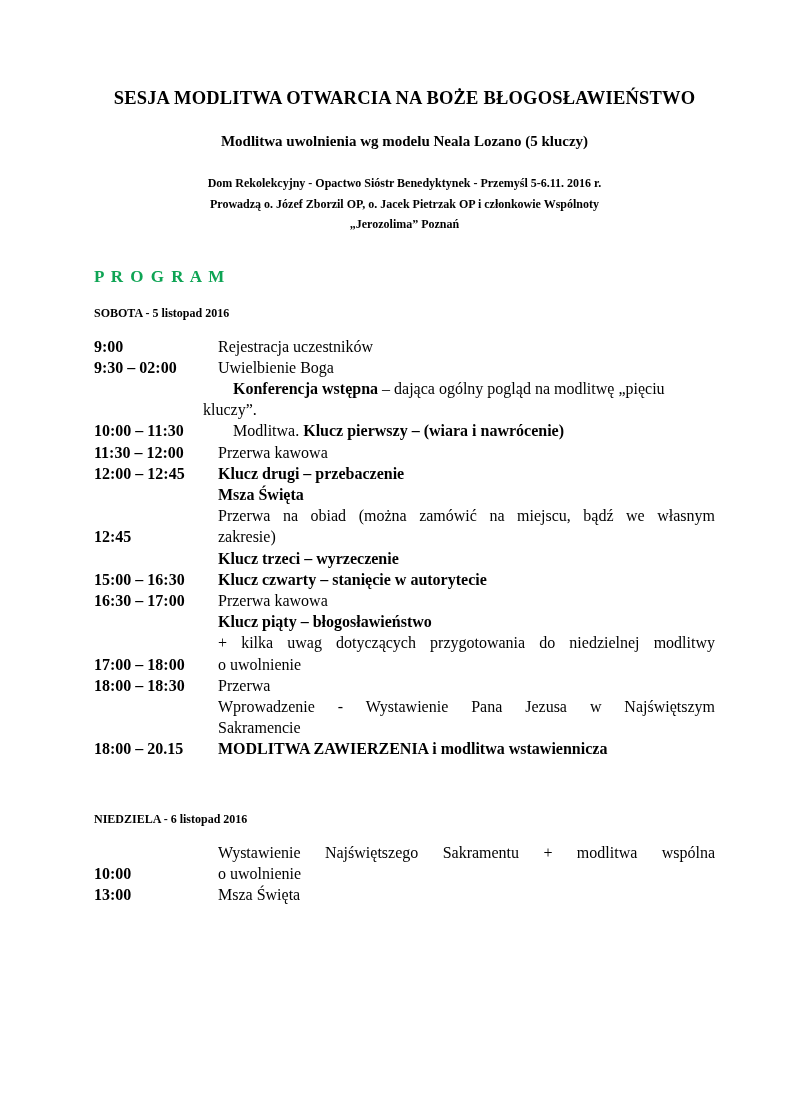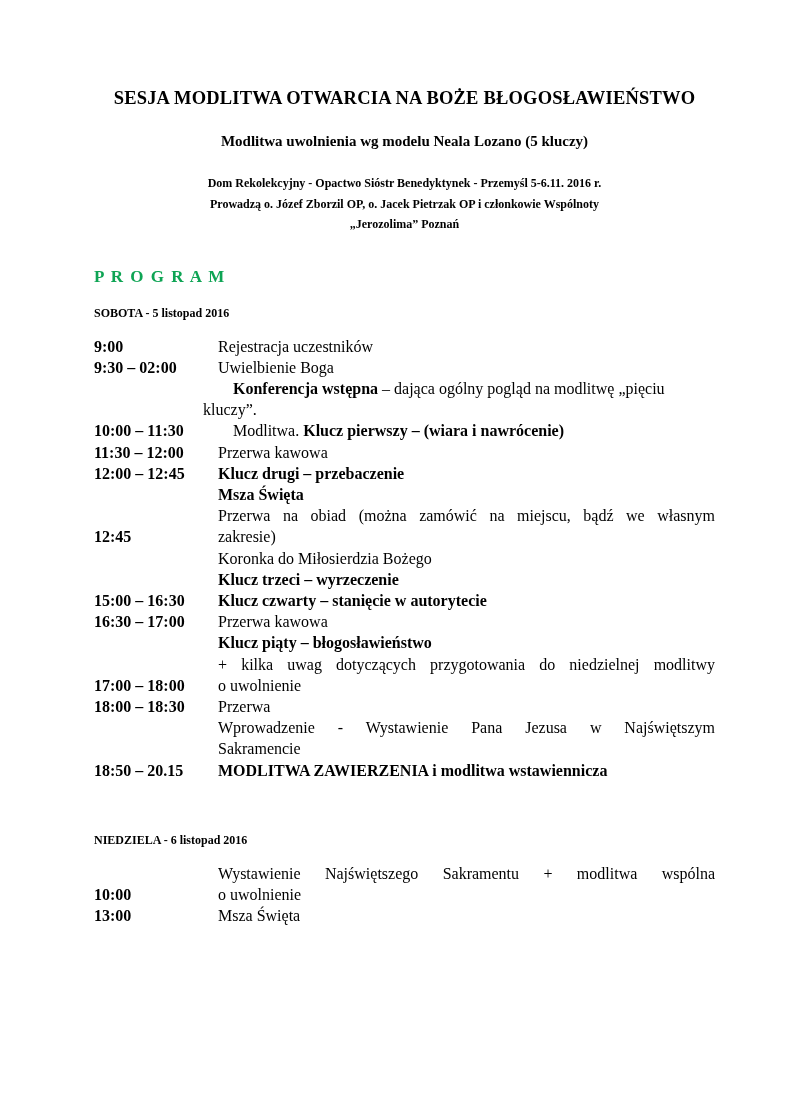--- a/index.html
+++ b/index.html
@@ -127,21 +127,20 @@
           <span class="time">12:45</span>
           <div class="desc">
             <div class="line"><span class="seg-bold">Msza Święta</span></div>
             <div class="line justify"><span>Przerwa na obiad (można zamówić na miejscu, bądź we własnym</span></div>
             <div class="line"><span>zakresie)</span></div>
           </div>
         </div>
         <div class="row">
           <span class="time">15:00 – 16:30</span>
           <div class="desc">
-            <div class="line"><span>Koronka do Miłosierdzia Bożego</span></div>
             <div class="line"><span class="seg-bold">Klucz trzeci – wyrzeczenie</span></div>
             <div class="line"><span class="seg-bold">Klucz czwarty – stanięcie w autorytecie</span></div>
           </div>
         </div>
         <div class="row">
           <span class="time">16:30 – 17:00</span>
           <div class="desc">
             <div class="line"><span>Przerwa kawowa</span></div>
           </div>
         </div>
@@ -153,21 +152,21 @@
             <div class="line"><span>o uwolnienie</span></div>
           </div>
         </div>
         <div class="row">
           <span class="time">18:00 – 18:30</span>
           <div class="desc">
             <div class="line"><span>Przerwa</span></div>
           </div>
         </div>
         <div class="row">
-          <span class="time">18:50 – 20.15</span>
+          <span class="time">18:00 – 20.15</span>
           <div class="desc">
             <div class="line justify"><span>Wprowadzenie - Wystawienie Pana Jezusa w Najświętszym</span></div>
             <div class="line"><span>Sakramencie</span></div>
             <div class="line"><span class="seg-bold">MODLITWA ZAWIERZENIA i modlitwa wstawiennicza</span></div>
           </div>
         </div>
       </div>
       <div class="section">
         <div class="section-heading">NIEDZIELA - 6 listopad 2016</div>
         <div class="row">

